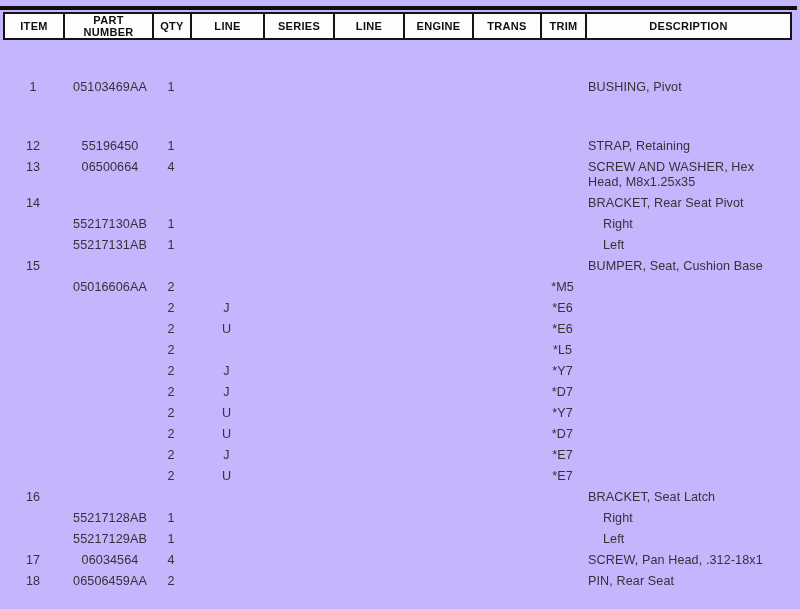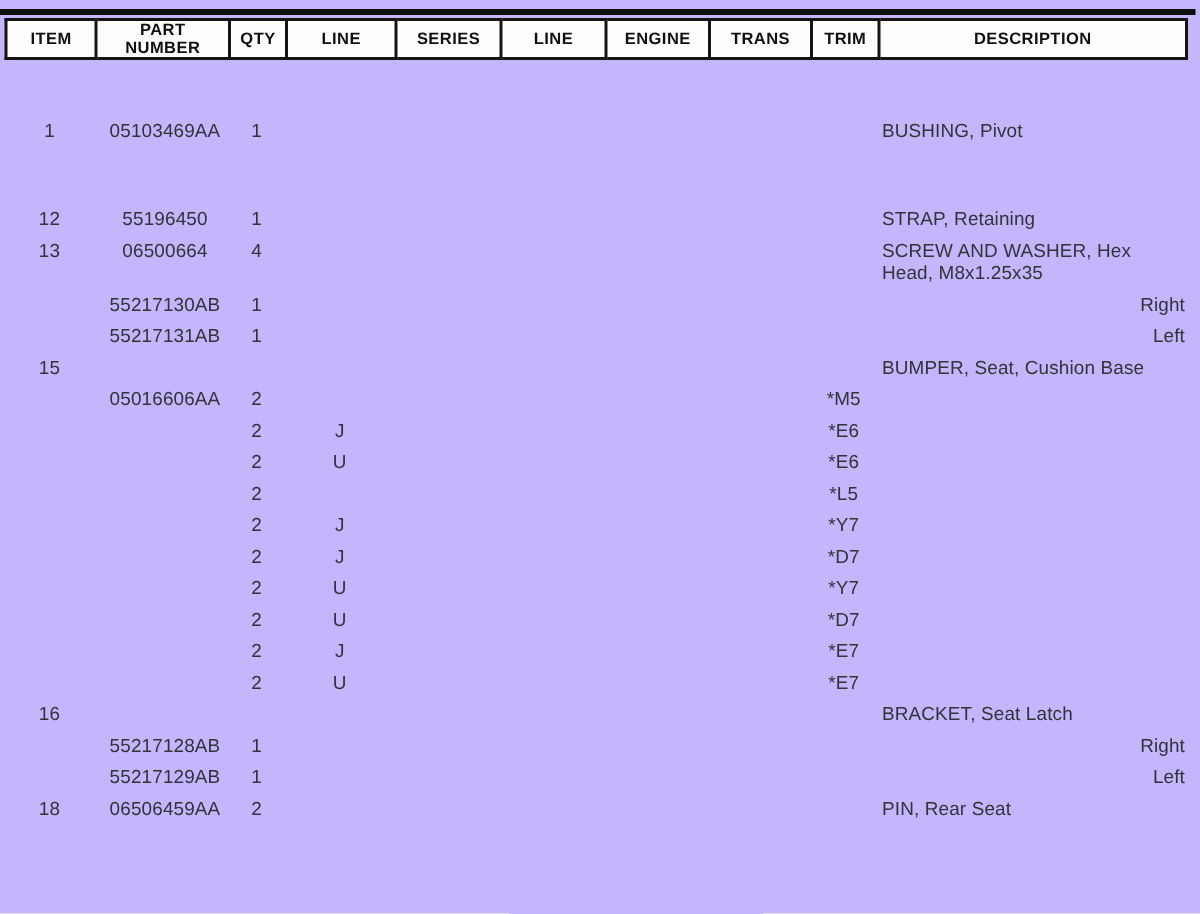--- a/index.html
+++ b/index.html
@@ -62,21 +62,21 @@
     letter-spacing: 0.1px;
     overflow: hidden;
   }
   .body-table tr      { height: 21px; }
   .body-table tr.tall { height: 36px; }
   .body-table tr.spacer { height: 38px; }
   .c-item, .c-qty, .c-line, .c-series, .c-body,
   .c-engine, .c-trans, .c-trim { text-align: center; }
   .c-part { text-align: center; padding-left: 5px; }
   .c-desc { text-align: left; padding-left: 3px; white-space: pre-line; }
-  .c-desc.indent { padding-left: 18px; text-align: right; }
+  .c-desc.indent { padding-left: 18px; }
 </style>
 </head>
 <body>
 
 <div class="page">
 
   <div class="top-bar"></div>
 
   <table class="header-table">
     <colgroup>
@@ -157,20 +157,32 @@
           <td class="c-line"></td>
           <td class="c-series"></td>
           <td class="c-body"></td>
           <td class="c-engine"></td>
           <td class="c-trans"></td>
           <td class="c-trim"></td>
           <td class="c-desc">SCREW AND WASHER, Hex
 Head, M8x1.25x35</td>
         </tr>
         <tr>
+          <td class="c-item">14</td>
+          <td class="c-part"></td>
+          <td class="c-qty"></td>
+          <td class="c-line"></td>
+          <td class="c-series"></td>
+          <td class="c-body"></td>
+          <td class="c-engine"></td>
+          <td class="c-trans"></td>
+          <td class="c-trim"></td>
+          <td class="c-desc">BRACKET, Rear Seat Pivot</td>
+        </tr>
+        <tr>
           <td class="c-item"></td>
           <td class="c-part">55217130AB</td>
           <td class="c-qty">1</td>
           <td class="c-line"></td>
           <td class="c-series"></td>
           <td class="c-body"></td>
           <td class="c-engine"></td>
           <td class="c-trans"></td>
           <td class="c-trim"></td>
           <td class="c-desc indent">Right</td>
@@ -347,20 +359,32 @@
           <td class="c-item"></td>
           <td class="c-part">55217129AB</td>
           <td class="c-qty">1</td>
           <td class="c-line"></td>
           <td class="c-series"></td>
           <td class="c-body"></td>
           <td class="c-engine"></td>
           <td class="c-trans"></td>
           <td class="c-trim"></td>
           <td class="c-desc indent">Left</td>
+        </tr>
+        <tr>
+          <td class="c-item">17</td>
+          <td class="c-part">06034564</td>
+          <td class="c-qty">4</td>
+          <td class="c-line"></td>
+          <td class="c-series"></td>
+          <td class="c-body"></td>
+          <td class="c-engine"></td>
+          <td class="c-trans"></td>
+          <td class="c-trim"></td>
+          <td class="c-desc">SCREW, Pan Head, .312-18x1</td>
         </tr>
         <tr>
           <td class="c-item">18</td>
           <td class="c-part">06506459AA</td>
           <td class="c-qty">2</td>
           <td class="c-line"></td>
           <td class="c-series"></td>
           <td class="c-body"></td>
           <td class="c-engine"></td>
           <td class="c-trans"></td>

